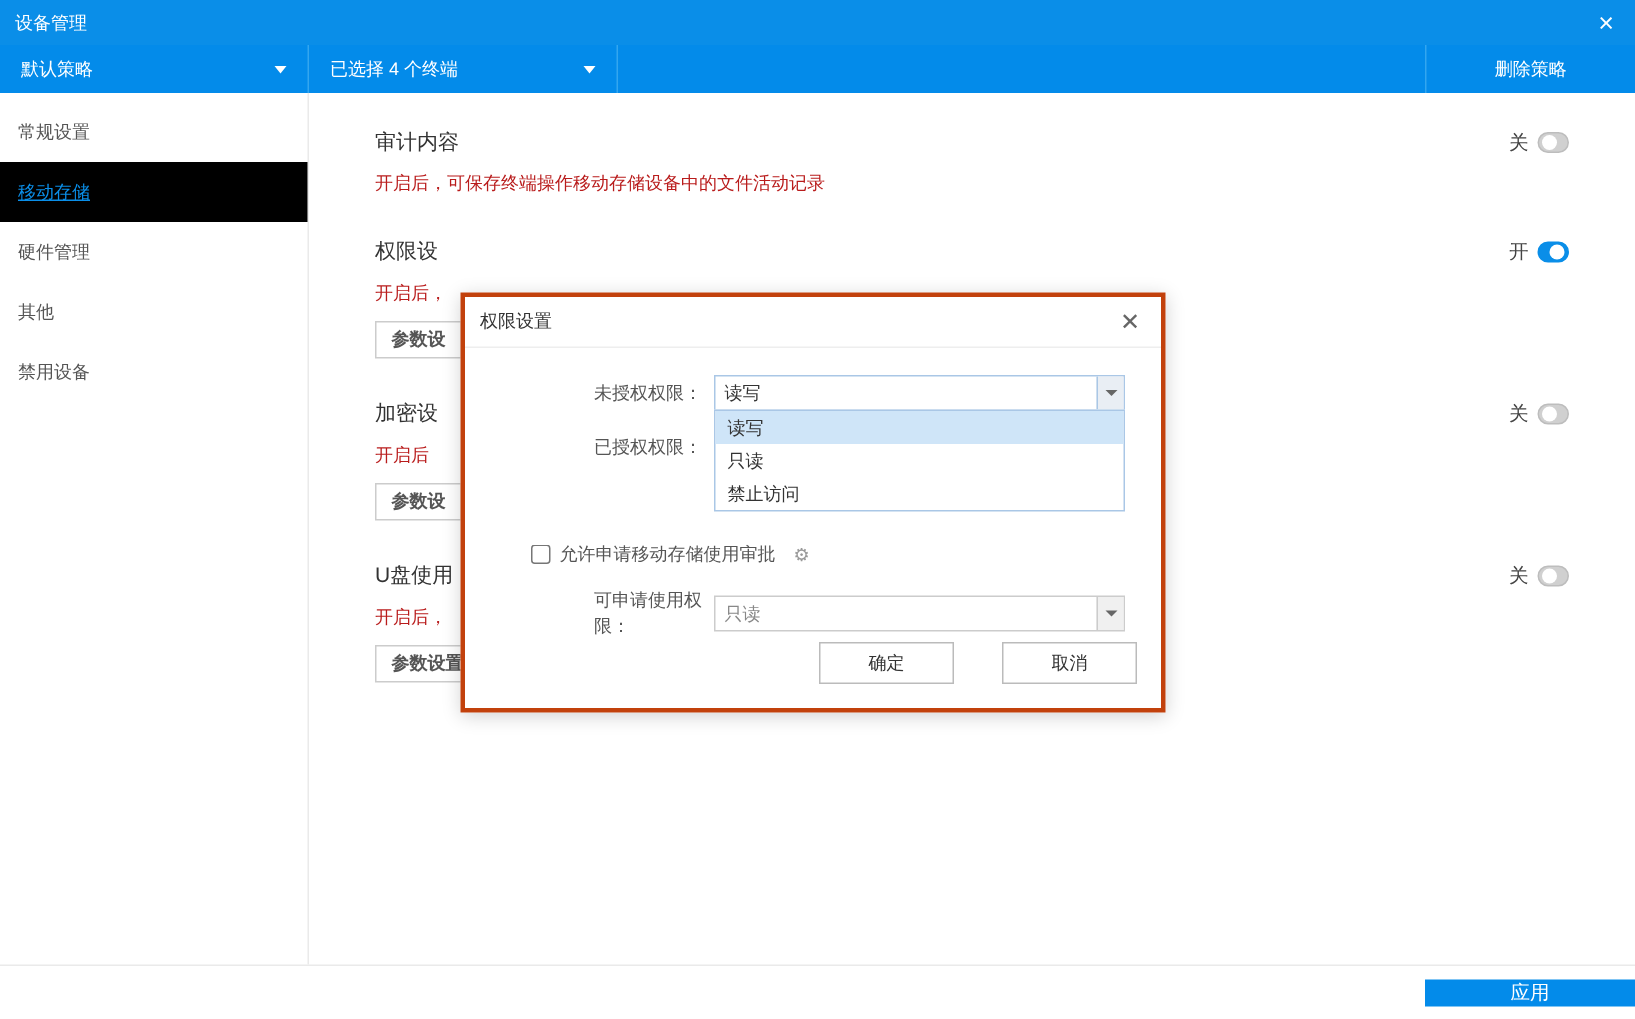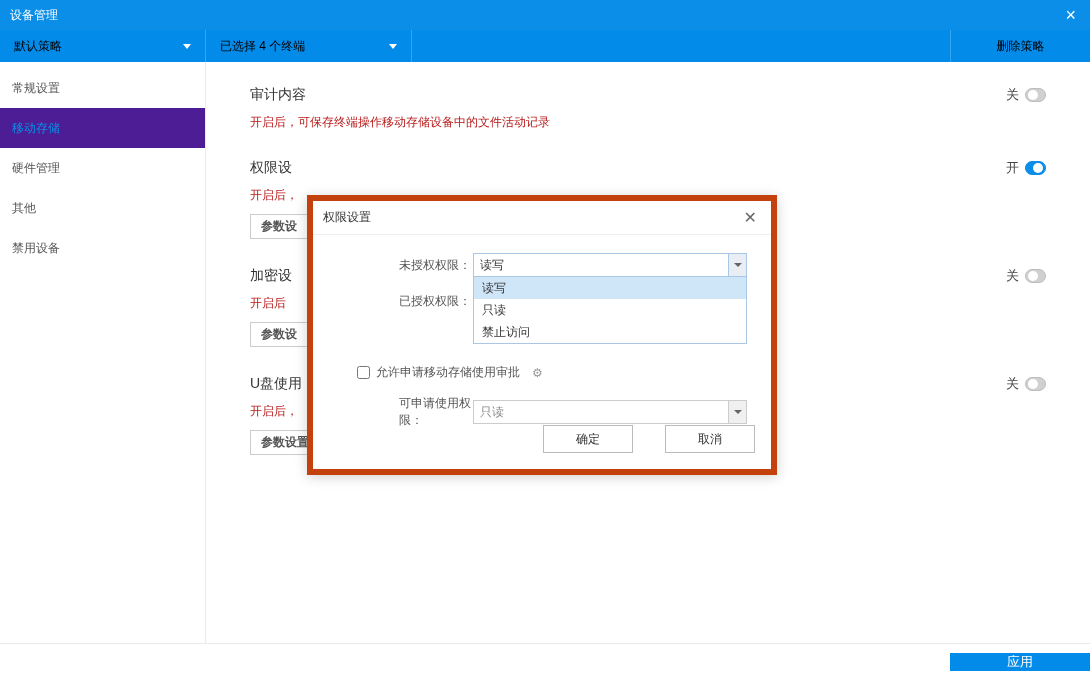--- a/index.html
+++ b/index.html
@@ -2,52 +2,52 @@
 <html><head>
 <meta charset="utf-8">
 <style>
 * { box-sizing: border-box; margin: 0; padding: 0; font-family: "Microsoft YaHei", Arial, sans-serif; }
 html, body { width: 1090px; height: 679px; overflow: hidden; background: #fff; }
 
 .titlebar { height: 30px; background: #0a8ee8; color: #fff; display: flex; align-items: center; padding: 0 10px; font-size: 12px; }
 .titlebar .spacer { flex: 1; }
 .titlebar .close { font-size: 18px; cursor: pointer; padding: 0 4px; }
 
-.toolbar { height: 32px; background: #038bea; display: flex; font-size: 12px; color: #000000; }
+.toolbar { height: 32px; background: #038bea; display: flex; font-size: 12px; color: #ffffff; }
 .toolbar .cell { display: flex; align-items: center; padding: 0 14px; position: relative; }
 .toolbar .drop { width: 206px; border-right: 1px solid #33a6ef; justify-content: space-between; cursor: pointer; }
 .toolbar .caret { width: 0; height: 0; border-left: 4px solid transparent; border-right: 4px solid transparent; border-top: 5px solid #fff; }
 .toolbar .spacer { flex: 1; }
 .toolbar .danger { width: 140px; justify-content: center; cursor: pointer; border-left: 1px solid #33a6ef; }
 
 .body { display: flex; height: calc(679px - 30px - 32px - 36px); }
 
 .sidebar { width: 206px; border-right: 1px solid #eaeaea; padding-top: 6px; }
 .sidebar .item { height: 40px; display: flex; align-items: center; padding: 0 12px; font-size: 12px; color: #555; cursor: pointer; }
-.sidebar .item.active { background: #4c1d95; color: #0a8ee8; }
+.sidebar .item.active { background: #000000; color: #0a8ee8; text-decoration: underline; }
 
 .content { flex: 1; padding: 24px 44px 0 44px; position: relative; overflow: hidden; font-size: 12px; color: #555; }
 .section { margin-bottom: 28px; }
 .section .hd { display: flex; align-items: center; justify-content: space-between; }
 .section .title { font-size: 14px; color: #333; }
 .section .desc { margin-top: 10px; color: #b91c1c; }
 .param-btn { margin-top: 10px; display: inline-block; border: 1px solid #ccc; padding: 3px 10px; font-size: 12px; color: #555; background: #fff; cursor: pointer; font-weight: bold; }
 
 .toggle { width: 40px; display: flex; align-items: center; gap: 6px; font-size: 13px; color: #444; }
 .toggle .track { width: 28px; height: 14px; border-radius: 7px; background: #d0d0d0; position: relative; cursor: pointer; border: 1px solid #bdbdbd; }
 .toggle.on .track { background: #0a8ee8; border-color: #0a8ee8; }
 .toggle .knob { position: absolute; top: 1px; width: 10px; height: 10px; border-radius: 50%; background: #fff; }
 .toggle .knob { left: 2px; }
 .toggle.on .knob { left: auto; right: 2px; }
 
 .footer { height: 36px; display: flex; justify-content: flex-end; border-top: 1px solid #eaeaea; align-items: center; }
 .apply { width: 140px; background: #038bea; color: #fff; display: flex; align-items: center; justify-content: center; font-size: 13px; cursor: pointer; }
 
 
-.modal { position: absolute; left: 307px; top: 195px; width: 470px; height: 280px; background: #fff; border: 6px solid #c2410c; box-shadow: 0 2px 12px rgba(0,0,0,.18); }
+.modal { position: absolute; left: 307px; top: 195px; width: 470px; height: 280px; background: #fff; border: 3px solid #c2410c; box-shadow: 0 2px 12px rgba(0,0,0,.18); }
 .modal .mhd { height: 34px; display: flex; align-items: center; justify-content: space-between; padding: 0 10px; font-size: 12px; color: #333; border-bottom: 1px solid #eee; }
 .modal .mclose { font-size: 16px; color: #666; cursor: pointer; padding: 2px 4px; }
 .modal .mbody { padding: 18px 24px 0 44px; font-size: 12px; color: #555; }
 .mrow { display: flex; align-items: center; margin-bottom: 16px; }
 .mrow .lbl { width: 96px; text-align: left; margin-left: 42px; }
 .mrow .ctl { flex: 1; position: relative; }
 .select { width: 274px; height: 24px; border: 1px solid #aac7e6; display: flex; align-items: center; padding: 0 6px; font-size: 12px; color: #333; cursor: pointer; position: relative; background: #fff; }
 .select.disabled { border-color: #ccc; color: #888; }
 .select .arr { position: absolute; right: 0; top: 0; width: 18px; height: 22px; background: #e9eef4; border-left: 1px solid #aac7e6; display: flex; align-items: center; justify-content: center; }
 .select.disabled .arr { background: #f0f0f0; border-left-color: #ccc; }

